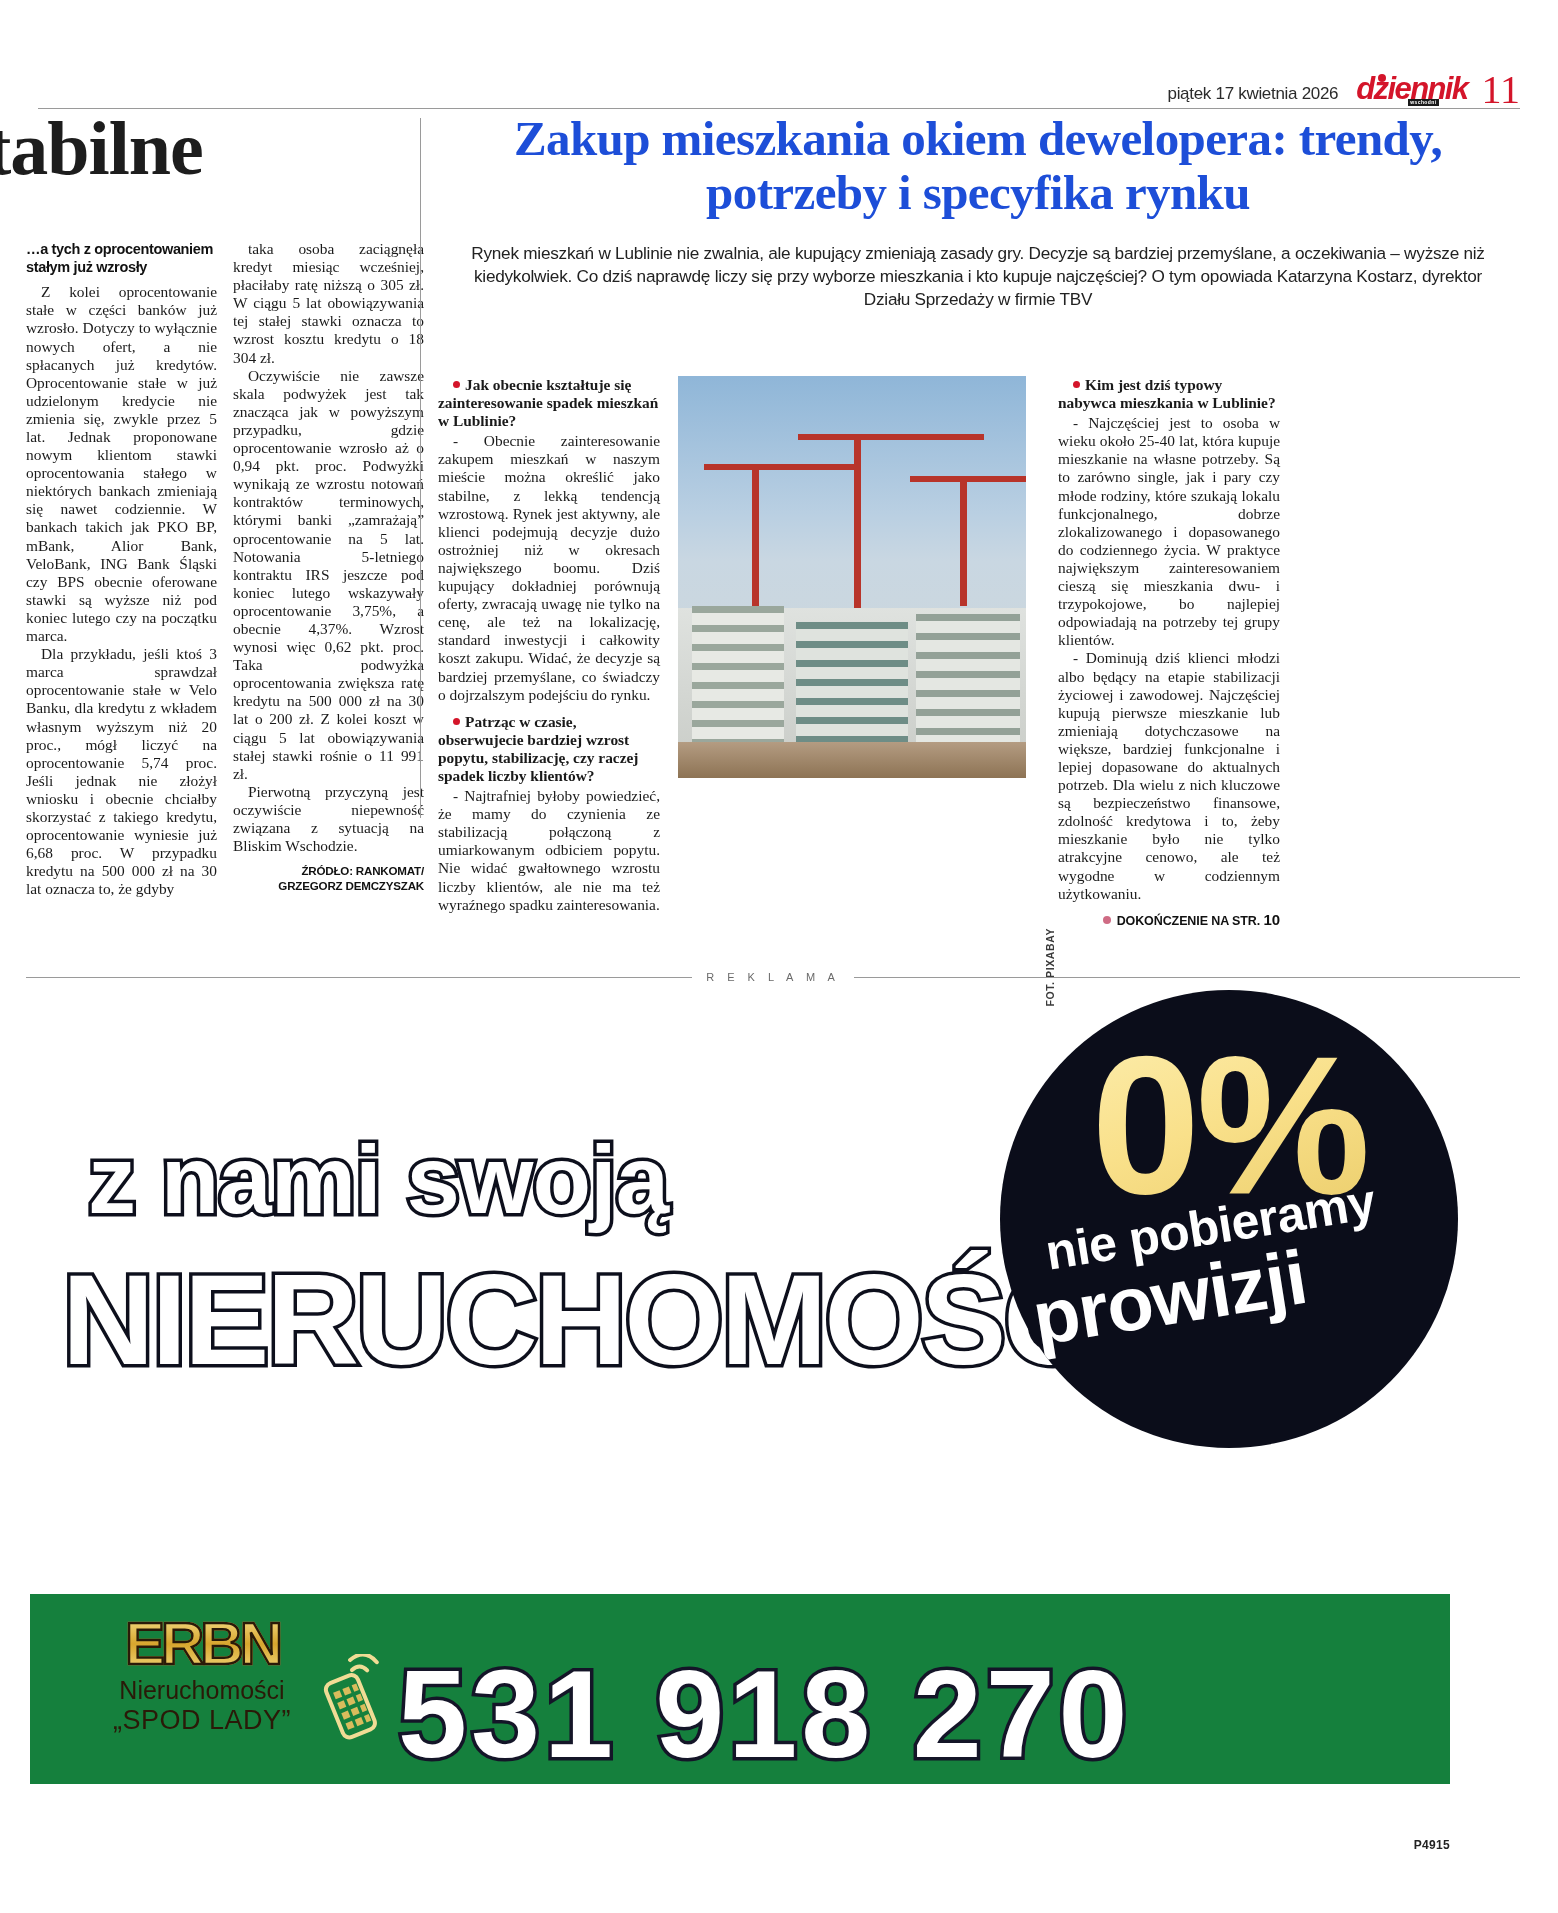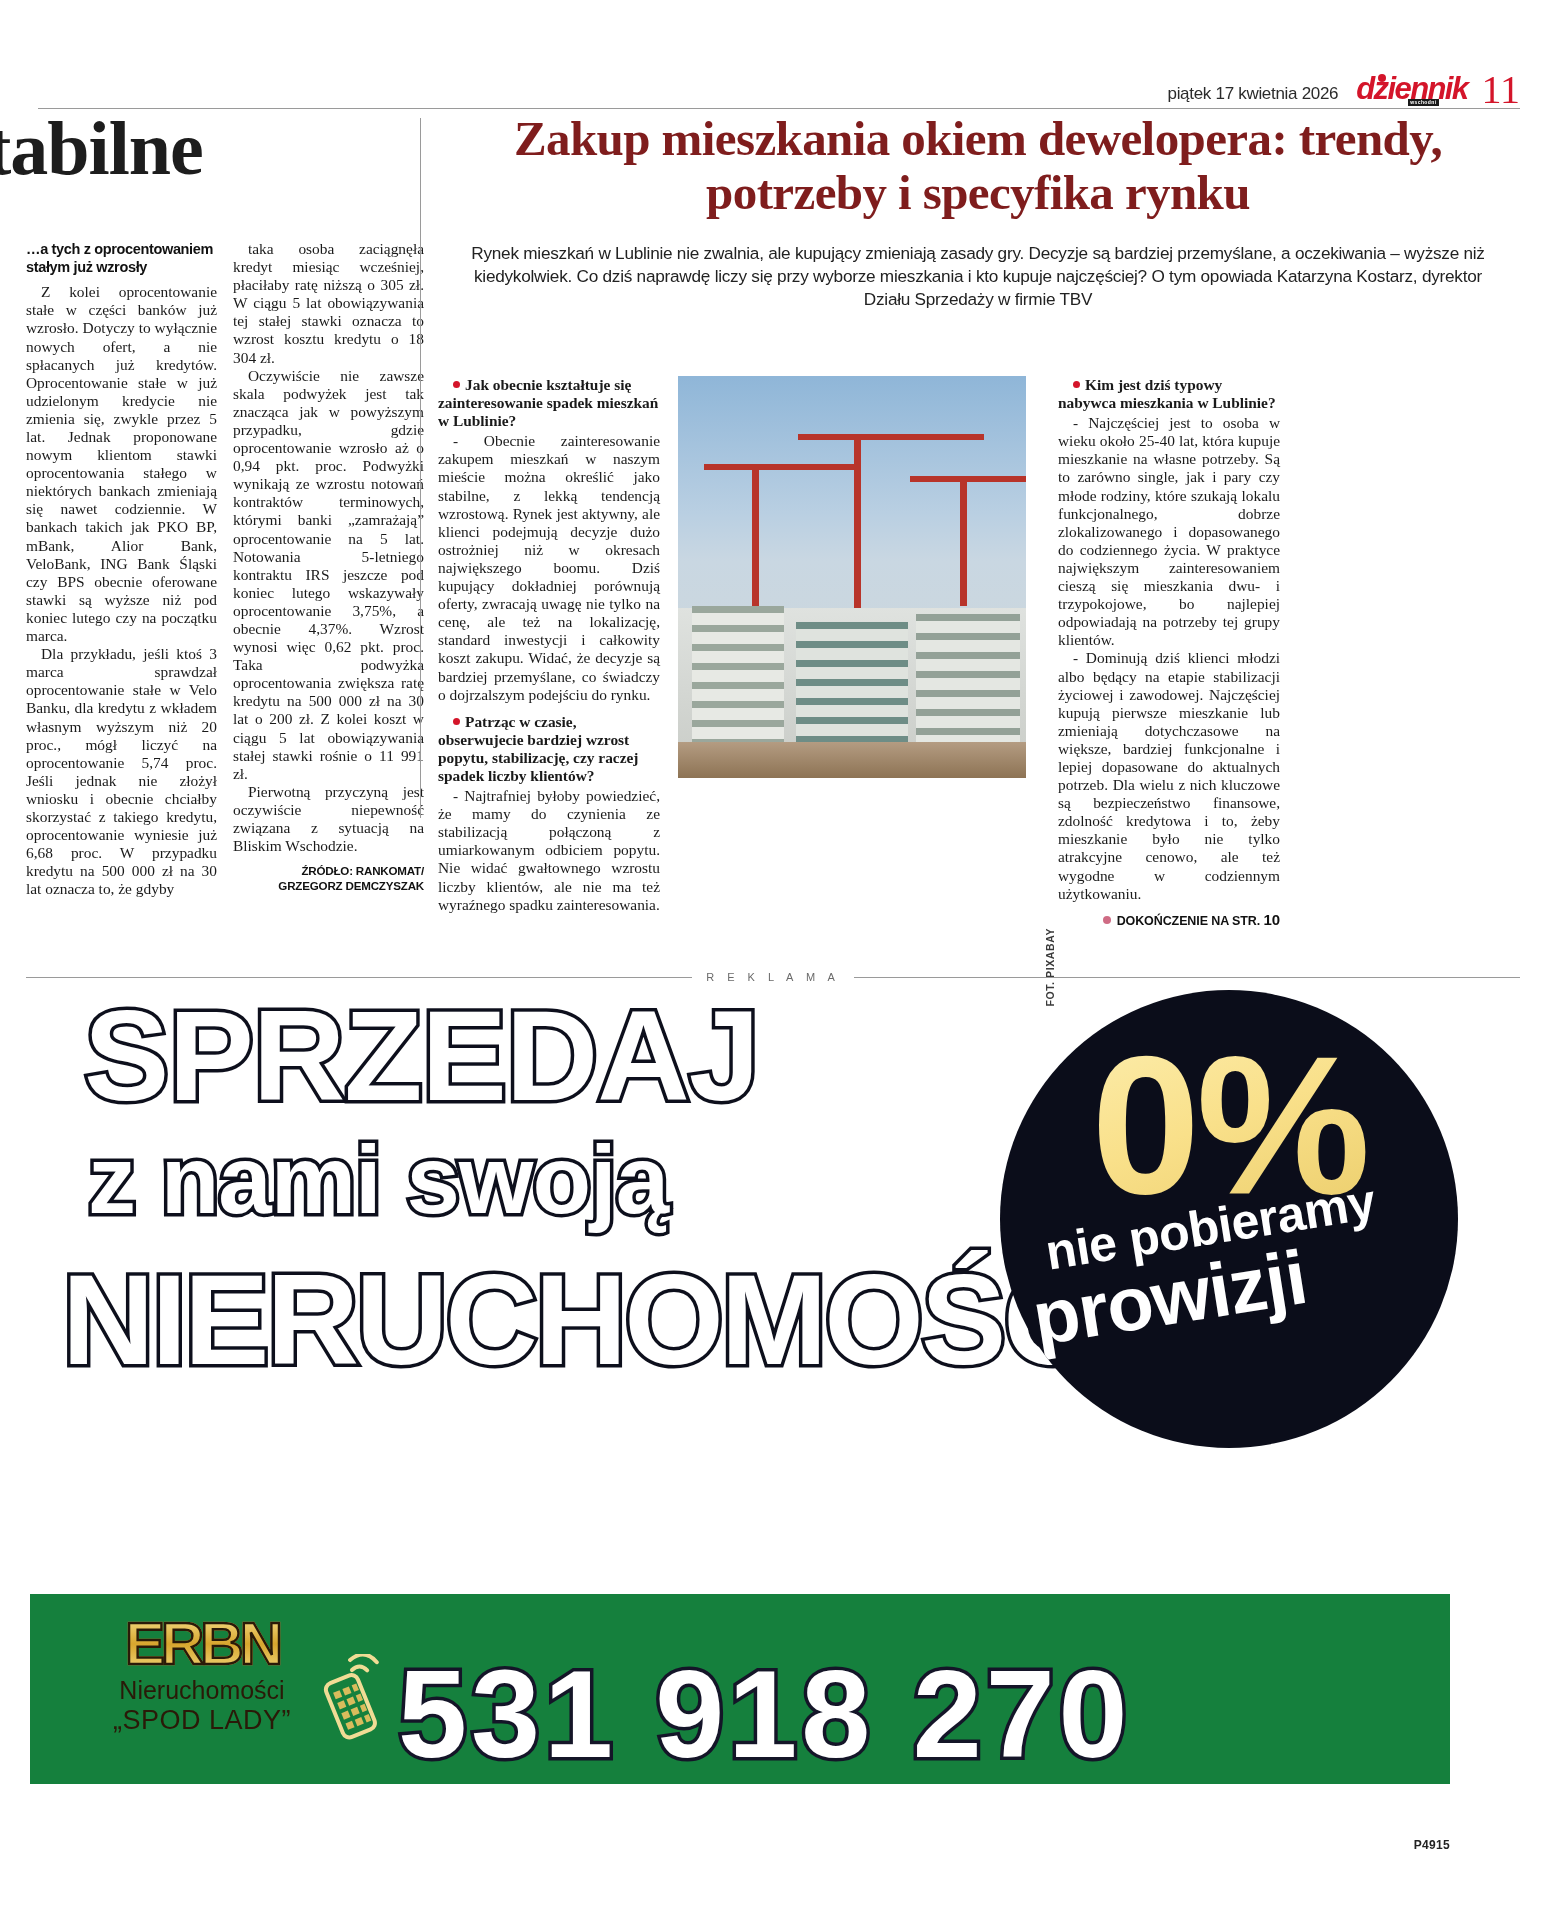--- a/index.html
+++ b/index.html
@@ -91,21 +91,21 @@
     background:#9a9a9a;
   }
 
   
   .right-art{position:absolute;left:436px;top:112px;width:1084px;}
   .r-head{
     font-family:"Liberation Serif", serif;
     font-weight:bold;
     font-size:49px;line-height:1.1;
     text-align:center;letter-spacing:-0.6px;
-    color:#7f1d1d;margin:0 24px;
+    color:#1d4ed8;margin:0 24px;
   }
   .r-lead{
     font-family:"Liberation Sans", sans-serif;
     font-size:17.2px;line-height:1.33;
     text-align:center;color:#222;
     margin:22px 18px 0 18px;
     letter-spacing:-0.25px;
   }
   .r-cols{
     position:absolute;top:264px;left:2px;width:1084px;
@@ -339,21 +339,20 @@
     </div>
   </div>
 
   <div class="reklama">
     <span class="ln"></span>
     <span class="tx">R E K L A M A</span>
     <span class="ln"></span>
   </div>
 
   <div class="ad">
-    <div class="ad-line ad-l1">SPRZEDAJ</div>
     <div class="ad-line ad-l2">z nami swoją</div>
     <div class="ad-line ad-l3">NIERUCHOMOŚĆ</div>
 
     <div class="badge">
       <div class="pct">0%</div>
       <div class="l1">nie pobieramy</div>
       <div class="l2">prowizji</div>
     </div>
   </div>
 

